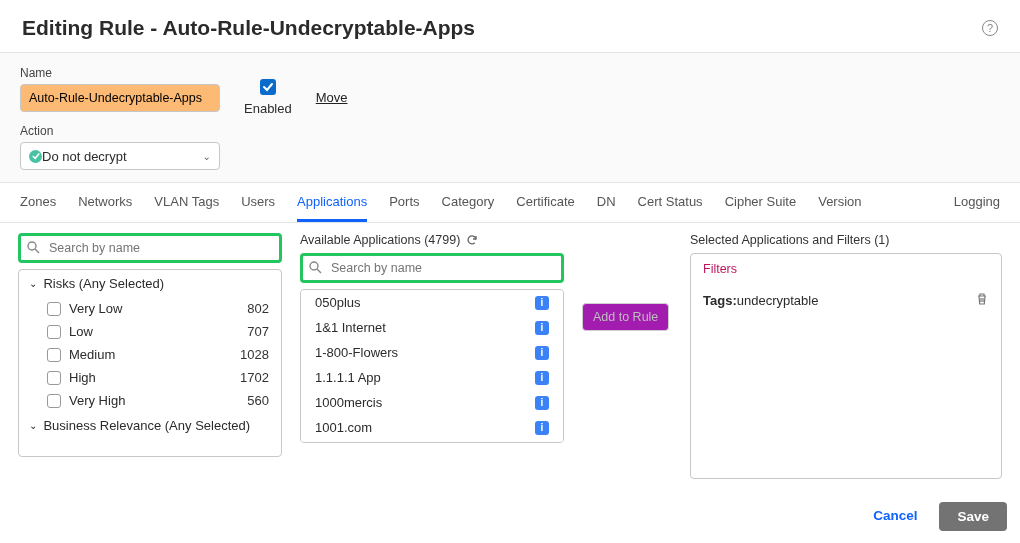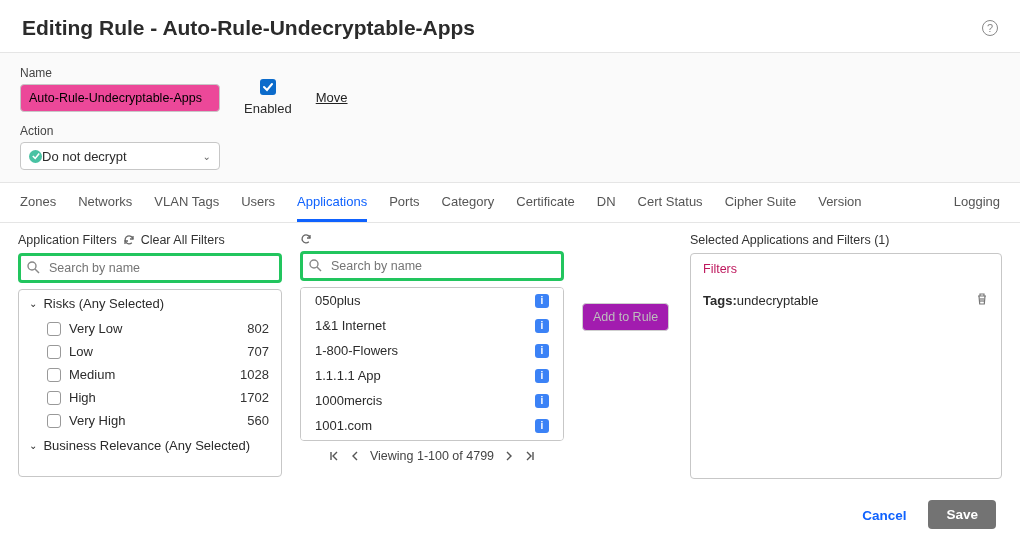--- a/index.html
+++ b/index.html
@@ -49,21 +49,21 @@
     font-size: 12px;
     color: #444;
     margin-bottom: 4px;
   }
   .text-input {
     width: 200px;
     height: 28px;
     border: 1px solid #c7c7c7;
     border-radius: 4px;
     padding: 12px 8px;
-    background: #ec4899;
+    background: #fdba74;
     font-size: 12.5px;
   }
   .enabled-group {
     display: flex;
     align-items: center;
     gap: 6px;
     margin-top: 18px;
     flex-direction: column;
   }
   .checkbox {
@@ -251,22 +251,22 @@
     margin-bottom: 16px;
   }
   .tag-row {
     display: flex; justify-content: space-between; align-items: center;
     font-size: 13px;
   }
   .tag-row .tn { font-weight: 600; }
   .trash-icon { cursor: pointer; color: #666; }
   .footer {
     position: absolute;
-    bottom: 12px; right: 24px;
-    display: flex; gap: 12px; align-items: flex-start;
+    bottom: 12px; right: 13px;
+    display: flex; gap: 12px; align-items: flex-end;
   }
   .btn-cancel {
     color: #0f62fe;
     font-weight: 600;
     background: none; border: none;
     cursor: pointer;
     padding: 8px 10px;
     font-size: 13.5px;
   }
   .btn-save {
@@ -335,30 +335,20 @@
     <div class="tab">DN</div>
     <div class="tab">Cert Status</div>
     <div class="tab">Cipher Suite</div>
     <div class="tab">Version</div>
     <div class="tab tab-right">Logging</div>
   </div>
 
 <div class="body">
 
   <div class="col col-filters">
-    <div class="col-head">
-      <span>Application Filters</span>
-      <span class="refresh-icon">
-        <svg width="12" height="12" viewBox="0 0 12 12">
-            <path d="M10 2v3H7M2 10V7h3" stroke="#666" fill="none" stroke-width="1.3"></path>
-            <path d="M10 5a4 4 0 10-1.2 3.8" stroke="#666" fill="none" stroke-width="1.3"></path>
-          </svg>
-      </span>
-      <span class="clear-link">Clear All Filters</span>
-    </div>
     <div class="search-wrap">
       <span class="mag">
         <svg width="14" height="14" viewBox="0 0 14 14">
             <circle cx="6" cy="6" r="4" stroke="#888" fill="none" stroke-width="1.4"></circle>
             <line x1="9" y1="9" x2="13" y2="13" stroke="#888" stroke-width="1.4"></line>
           </svg>
       </span>
       <input type="text" placeholder="Search by name" style="">
     </div>
     <div class="panel panel-filters" id="filters-panel">
@@ -403,20 +393,21 @@
         </div>
         <div class="filter-group-head">
           <span style="font-size:10px;">⌄</span>
           <span>Business Relevance (Any Selected)</span>
         </div>
       </div>
   </div>
 
   <div class="col col-available">
     <div class="col-head">
+      <span>Available Applications (4799)</span>
       <span class="refresh-icon">
         <svg width="12" height="12" viewBox="0 0 12 12">
             <path d="M10 2v3H7" stroke="#666" fill="none" stroke-width="1.3"></path>
             <path d="M10 5a4 4 0 10-1.2 3.8" stroke="#666" fill="none" stroke-width="1.3"></path>
           </svg>
       </span>
     </div>
     <div class="search-wrap">
       <span class="mag">
         <svg width="14" height="14" viewBox="0 0 14 14">
@@ -446,43 +437,20 @@
         <div class="avail-row">
           <span>1000mercis</span>
           <span class="info-badge">i</span>
         </div>
         <div class="avail-row">
           <span>1001.com</span>
           <span class="info-badge">i</span>
         </div>
         <div class="avail-row"></div>
       </div>
-    <div class="pager">
-      <span class="pbtn">
-        <svg width="12" height="12" viewBox="0 0 12 12">
-            <path d="M3 2v8M9 2L5 6l4 4" stroke="#555" fill="none" stroke-width="1.4"></path>
-          </svg>
-      </span>
-      <span class="pbtn">
-        <svg width="10" height="12" viewBox="0 0 10 12">
-            <path d="M7 2L3 6l4 4" stroke="#555" fill="none" stroke-width="1.4"></path>
-          </svg>
-      </span>
-      <span>Viewing 1-100 of 4799</span>
-      <span class="pbtn">
-        <svg width="10" height="12" viewBox="0 0 10 12">
-            <path d="M3 2l4 4-4 4" stroke="#555" fill="none" stroke-width="1.4"></path>
-          </svg>
-      </span>
-      <span class="pbtn">
-        <svg width="12" height="12" viewBox="0 0 12 12">
-            <path d="M3 2l4 4-4 4M9 2v8" stroke="#555" fill="none" stroke-width="1.4"></path>
-          </svg>
-      </span>
-    </div>
   </div>
 
   <div class="col col-add">
     <button class="add-btn" disabled="">Add to Rule</button>
   </div>
 
   <div class="col col-selected">
     <div class="col-head">
       <span>Selected Applications and Filters (1)</span>
     </div>

